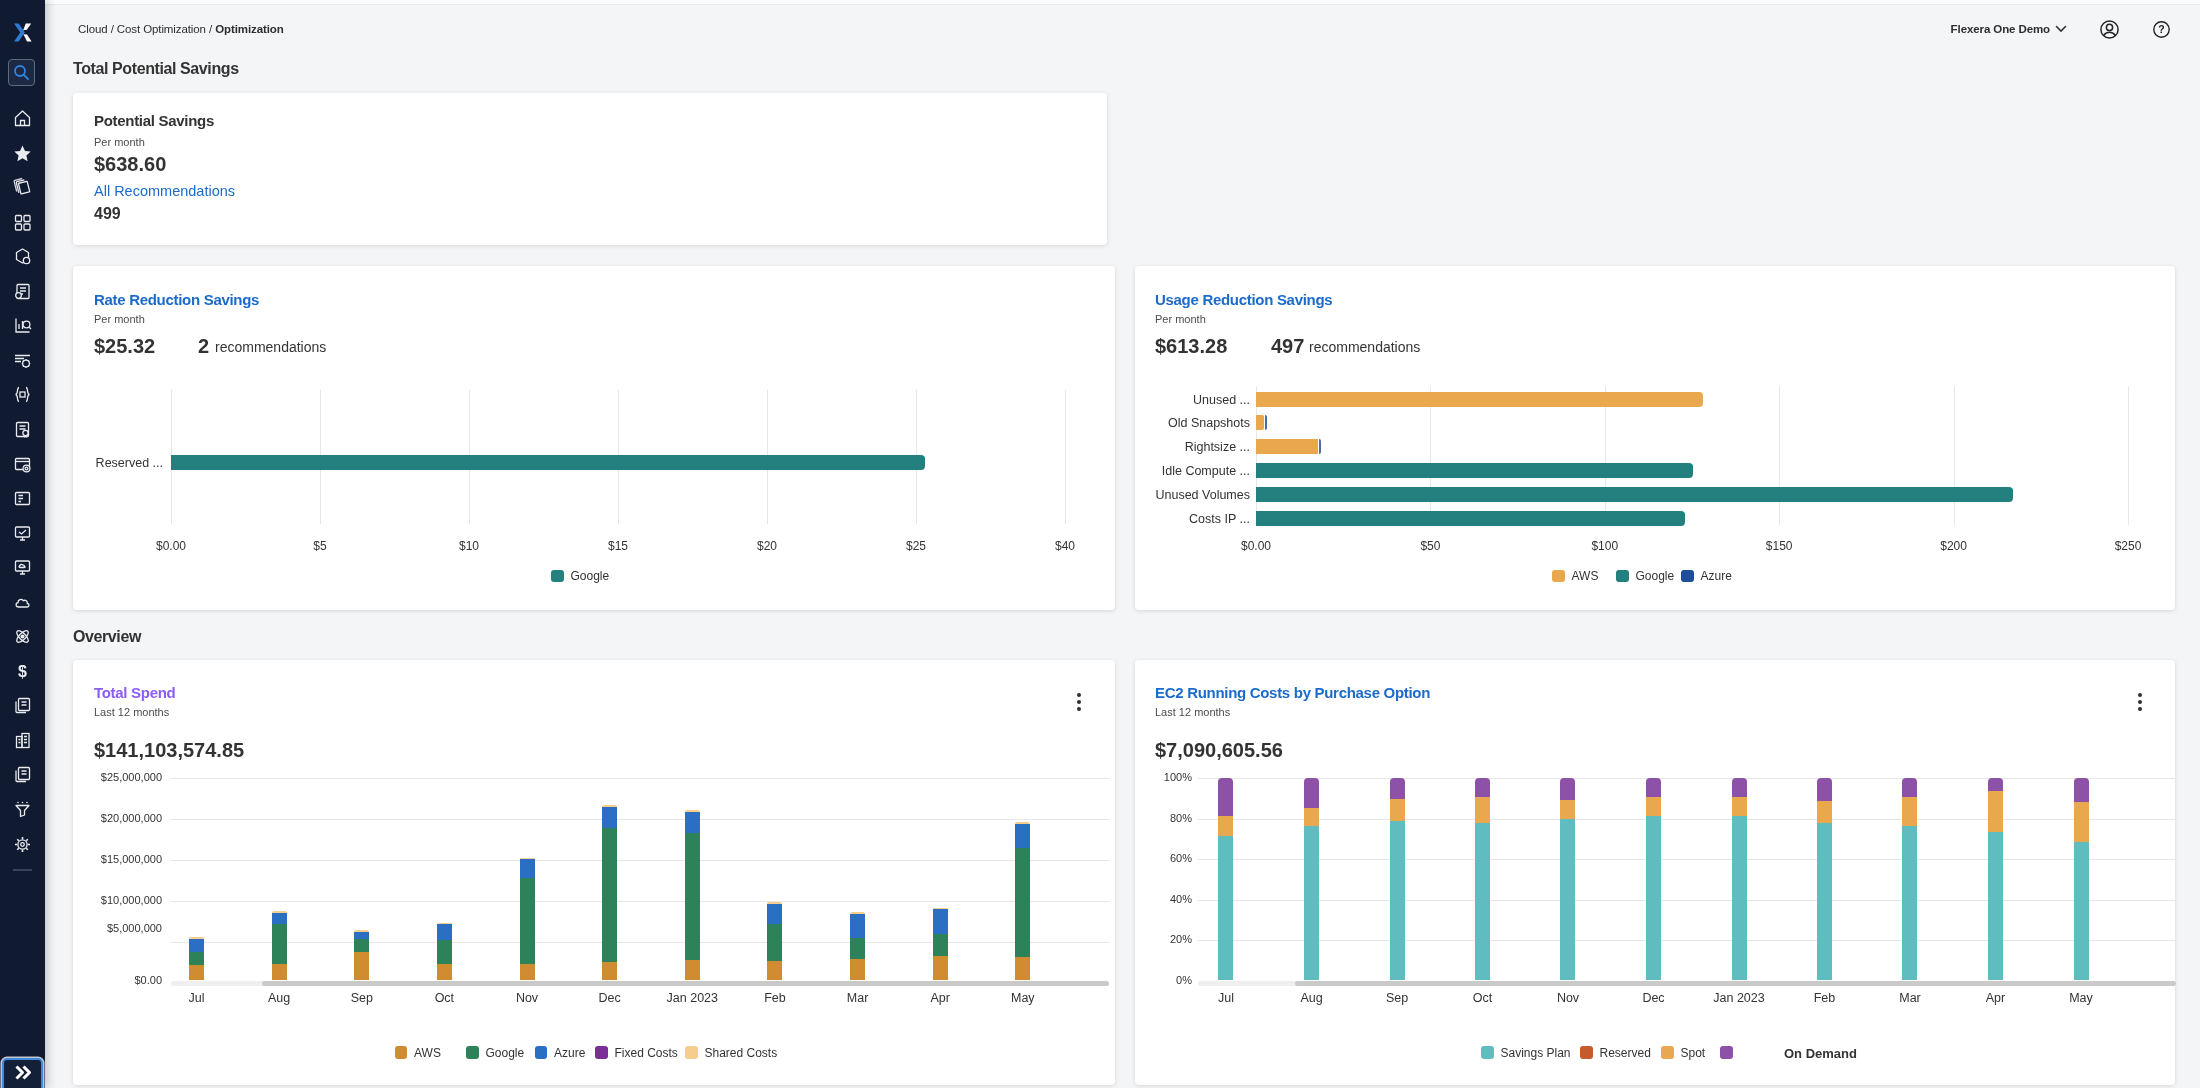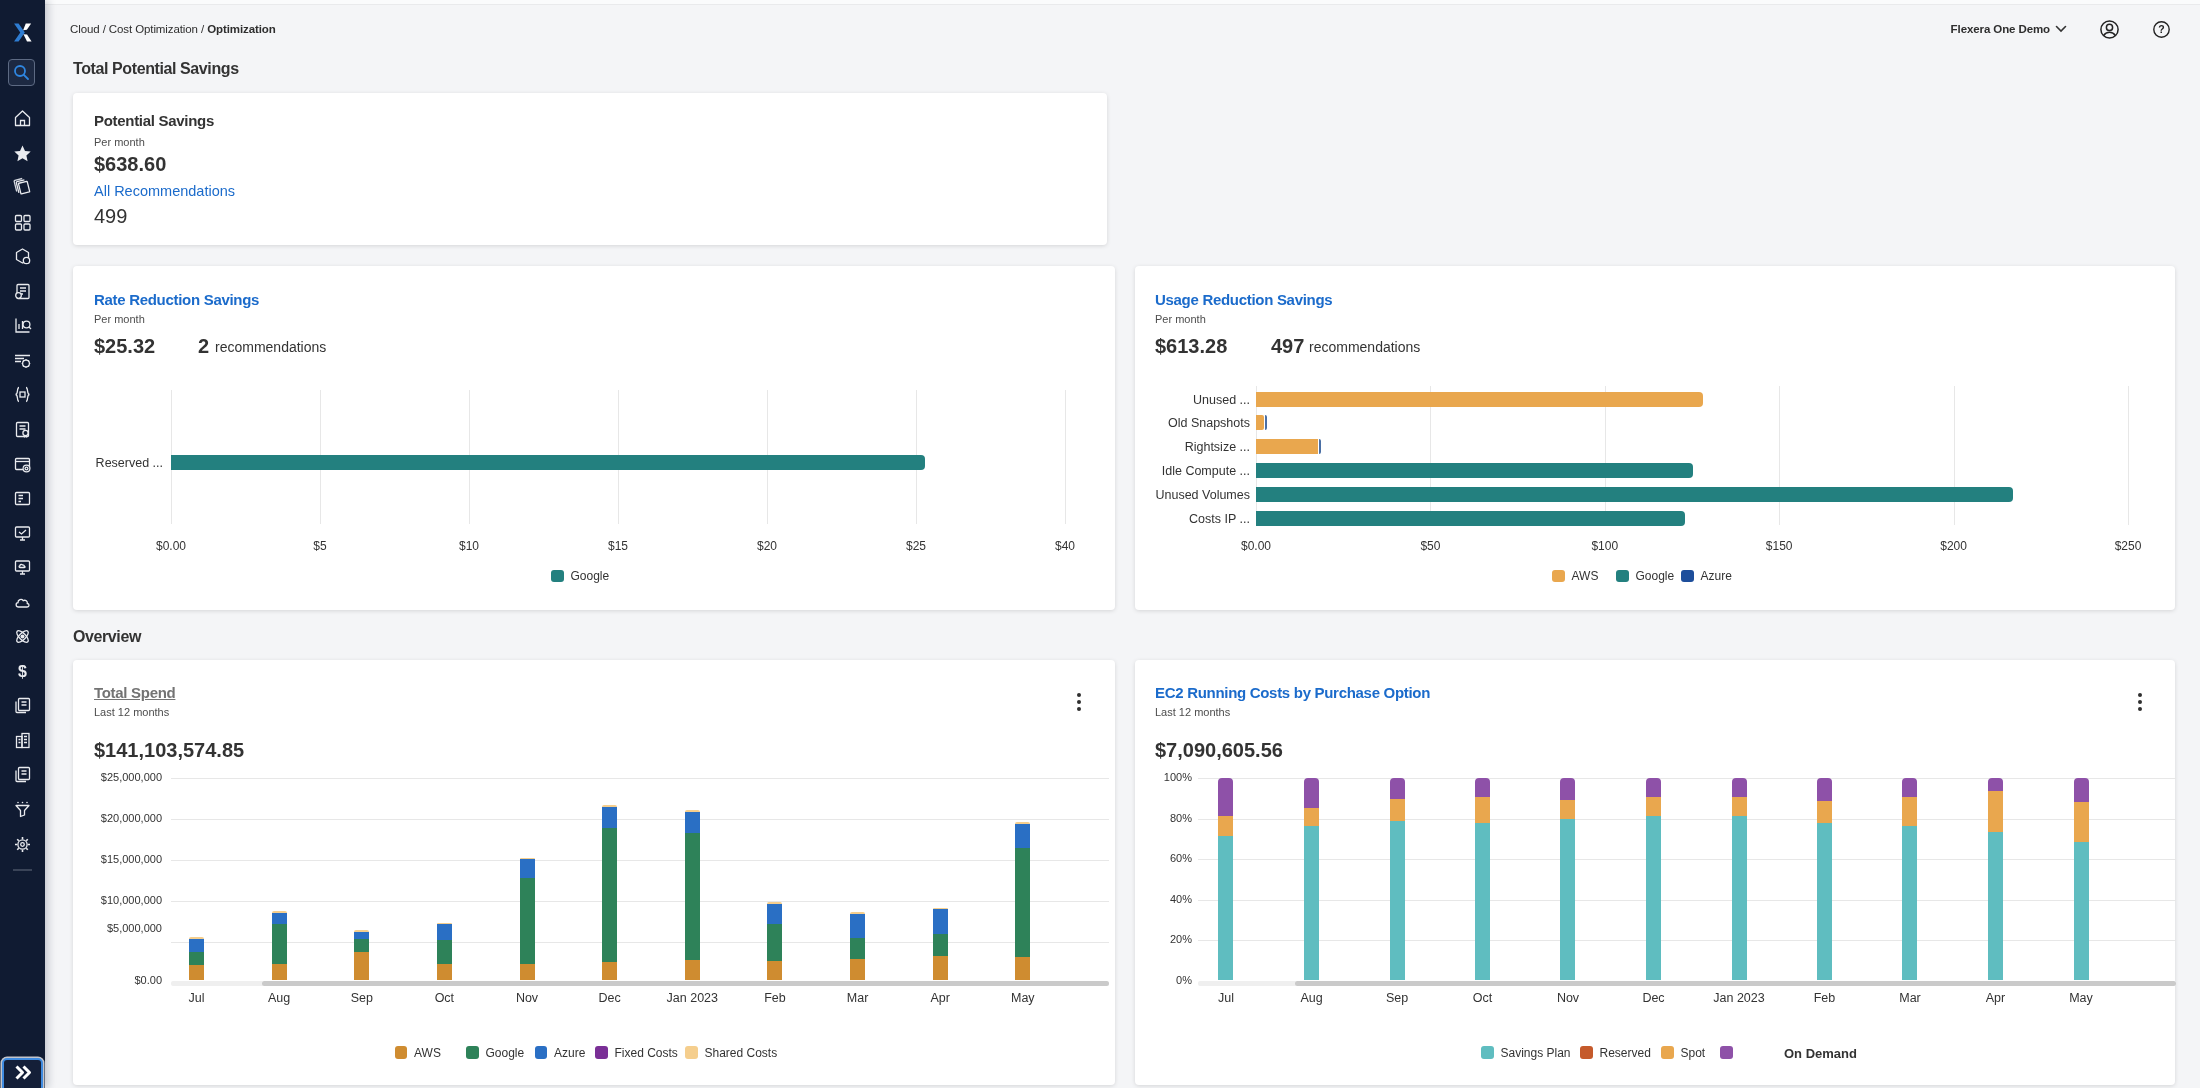--- a/index.html
+++ b/index.html
@@ -3,41 +3,41 @@
 *{margin:0;padding:0;box-sizing:border-box;}
 body{font-family:"Liberation Sans",sans-serif;}
 </style></head><body>
 <div style="position:relative;width:2200px;height:1088px;background:#f4f5f7;overflow:hidden;font-family:'Liberation Sans',sans-serif;">
 <div style="position:absolute;left:45px;top:0;width:2155px;height:5px;background:#fafbfc;border-bottom:1px solid #e9eaec;"></div>
 <div style="position:absolute;left:73px;top:93px;width:1034px;height:152px;background:#fff;border-radius:4px;box-shadow:0 1px 4px rgba(0,0,0,0.13);"></div>
 <div style="position:absolute;left:73px;top:266px;width:1042px;height:344px;background:#fff;border-radius:4px;box-shadow:0 1px 4px rgba(0,0,0,0.13);"></div>
 <div style="position:absolute;left:1135px;top:266px;width:1040px;height:344px;background:#fff;border-radius:4px;box-shadow:0 1px 4px rgba(0,0,0,0.13);"></div>
 <div style="position:absolute;left:73px;top:660px;width:1042px;height:425px;background:#fff;border-radius:4px;box-shadow:0 1px 4px rgba(0,0,0,0.13);"></div>
 <div style="position:absolute;left:1135px;top:660px;width:1040px;height:425px;background:#fff;border-radius:4px;box-shadow:0 1px 4px rgba(0,0,0,0.13);"></div>
-<div style="position:absolute;left:70px;top:23px;font-size:11.5px;font-weight:400;color:#2e2e2e;white-space:nowrap;line-height:1.2;letter-spacing:-0.1px;">Cloud&nbsp;/&nbsp;Cost Optimization&nbsp;/&nbsp;<b>Optimization</b></div>
+<div style="position:absolute;left:78px;top:23px;font-size:11.5px;font-weight:400;color:#2e2e2e;white-space:nowrap;line-height:1.2;letter-spacing:-0.1px;">Cloud&nbsp;/&nbsp;Cost Optimization&nbsp;/&nbsp;<b>Optimization</b></div>
 <div style="position:absolute;right:150px;top:23px;font-size:11.5px;font-weight:700;color:#2e2e2e;white-space:nowrap;line-height:1.2;text-align:right;letter-spacing:-0.1px;">Flexera One Demo</div>
 <svg style="position:absolute;left:2055px;top:25px" width="12" height="8" viewBox="0 0 12 8">
       <path d="M1.5 1.5 L6 6 L10.5 1.5" fill="none" stroke="#333" stroke-width="1.6" stroke-linecap="round"></path>
     </svg>
 <svg style="position:absolute;left:2100px;top:20px" width="19" height="19" viewBox="0 0 19 19">
       <circle cx="9.5" cy="9.5" r="8.6" fill="none" stroke="#222" stroke-width="1.5"></circle>
       <circle cx="9.5" cy="7.4" r="3.1" fill="none" stroke="#222" stroke-width="1.5"></circle>
       <path d="M3.6 15.6 A 7 7 0 0 1 15.4 15.6" fill="none" stroke="#222" stroke-width="1.5"></path>
     </svg>
 <svg style="position:absolute;left:2153px;top:21px" width="17" height="17" viewBox="0 0 17 17">
       <circle cx="8.5" cy="8.5" r="7.7" fill="none" stroke="#222" stroke-width="1.4"></circle>
       <text x="8.5" y="12.2" font-size="10.5" font-weight="bold" fill="#222" text-anchor="middle" font-family="Liberation Sans">?</text>
     </svg>
 <div style="position:absolute;left:73px;top:58.5px;font-size:16px;font-weight:700;color:#333333;white-space:nowrap;line-height:1.2;letter-spacing:-0.4px;">Total Potential Savings</div>
 <div style="position:absolute;left:73px;top:627px;font-size:16px;font-weight:700;color:#333333;white-space:nowrap;line-height:1.2;letter-spacing:-0.4px;">Overview</div>
 <div style="position:absolute;left:94px;top:112px;font-size:15px;font-weight:700;color:#333333;white-space:nowrap;line-height:1.2;letter-spacing:-0.3px;">Potential Savings</div>
 <div style="position:absolute;left:94px;top:135.5px;font-size:11px;font-weight:400;color:#4d4d4d;white-space:nowrap;line-height:1.2;">Per month</div>
 <div style="position:absolute;left:94px;top:151.5px;font-size:20px;font-weight:700;color:#333333;white-space:nowrap;line-height:1.2;">$638.60</div>
 <div style="position:absolute;left:94px;top:182.5px;font-size:14.5px;font-weight:400;color:#1b6bcb;white-space:nowrap;line-height:1.2;">All Recommendations</div>
-<div style="position:absolute;left:94px;top:204px;font-size:20px;font-weight:400;color:#333333;white-space:nowrap;line-height:1.2;">499</div>
+<div style="position:absolute;left:94px;top:204px;font-size:16px;font-weight:700;color:#333333;white-space:nowrap;line-height:1.2;">499</div>
 <div style="position:absolute;left:94px;top:291px;font-size:15px;font-weight:700;color:#1b6bcb;white-space:nowrap;line-height:1.2;letter-spacing:-0.3px;">Rate Reduction Savings</div>
 <div style="position:absolute;left:94px;top:313px;font-size:11px;font-weight:400;color:#4d4d4d;white-space:nowrap;line-height:1.2;">Per month</div>
 <div style="position:absolute;left:94px;top:333.5px;font-size:20px;font-weight:700;color:#333333;white-space:nowrap;line-height:1.2;">$25.32</div>
 <div style="position:absolute;left:198px;top:333.5px;font-size:20px;font-weight:700;color:#333333;white-space:nowrap;line-height:1.2;">2</div>
 <div style="position:absolute;left:215px;top:339px;font-size:14px;font-weight:400;color:#333333;white-space:nowrap;line-height:1.2;">recommendations</div>
 <div style="position:absolute;left:171px;top:390px;width:1px;height:134px;background:#e7e7e7;border-radius:0;"></div>
 <div style="position:absolute;left:320px;top:390px;width:1px;height:134px;background:#e7e7e7;border-radius:0;"></div>
 <div style="position:absolute;left:469px;top:390px;width:1px;height:134px;background:#e7e7e7;border-radius:0;"></div>
 <div style="position:absolute;left:618px;top:390px;width:1px;height:134px;background:#e7e7e7;border-radius:0;"></div>
 <div style="position:absolute;left:767px;top:390px;width:1px;height:134px;background:#e7e7e7;border-radius:0;"></div>
@@ -84,21 +84,21 @@
 <div style="position:absolute;left:1544.8px;top:538.5px;width:120px;text-align:center;font-size:12px;font-weight:400;color:#333333;white-space:nowrap;line-height:1.2;">$100</div>
 <div style="position:absolute;left:1719.2px;top:538.5px;width:120px;text-align:center;font-size:12px;font-weight:400;color:#333333;white-space:nowrap;line-height:1.2;">$150</div>
 <div style="position:absolute;left:1893.6px;top:538.5px;width:120px;text-align:center;font-size:12px;font-weight:400;color:#333333;white-space:nowrap;line-height:1.2;">$200</div>
 <div style="position:absolute;left:2068.0px;top:538.5px;width:120px;text-align:center;font-size:12px;font-weight:400;color:#333333;white-space:nowrap;line-height:1.2;">$250</div>
 <div style="position:absolute;left:1552px;top:569.5px;width:12.5px;height:12.5px;background:#e9a74e;border-radius:3px;"></div>
 <div style="position:absolute;left:1571.5px;top:569px;font-size:12px;font-weight:400;color:#333333;white-space:nowrap;line-height:1.2;">AWS</div>
 <div style="position:absolute;left:1616px;top:569.5px;width:12.5px;height:12.5px;background:#23807f;border-radius:3px;"></div>
 <div style="position:absolute;left:1635.5px;top:569px;font-size:12px;font-weight:400;color:#333333;white-space:nowrap;line-height:1.2;">Google</div>
 <div style="position:absolute;left:1681px;top:569.5px;width:12.5px;height:12.5px;background:#1d4e9b;border-radius:3px;"></div>
 <div style="position:absolute;left:1700.5px;top:569px;font-size:12px;font-weight:400;color:#333333;white-space:nowrap;line-height:1.2;">Azure</div>
-<div style="position:absolute;left:94px;top:684px;font-size:15px;font-weight:700;color:#737373;white-space:nowrap;line-height:1.2;letter-spacing:-0.3px;text-decoration:underline;">Total Spend</div>
+<div style="position:absolute;left:94px;top:684px;font-size:15px;font-weight:700;color:#8b5cf6;white-space:nowrap;line-height:1.2;letter-spacing:-0.3px;">Total Spend</div>
 <div style="position:absolute;left:94px;top:706px;font-size:11px;font-weight:400;color:#4d4d4d;white-space:nowrap;line-height:1.2;">Last 12 months</div>
 <div style="position:absolute;left:1077px;top:693px;width:4px;height:4px;background:#2f2f2f;border-radius:50%;"></div>
 <div style="position:absolute;left:1077px;top:700px;width:4px;height:4px;background:#2f2f2f;border-radius:50%;"></div>
 <div style="position:absolute;left:1077px;top:707px;width:4px;height:4px;background:#2f2f2f;border-radius:50%;"></div>
 <div style="position:absolute;left:94px;top:738px;font-size:20px;font-weight:700;color:#333333;white-space:nowrap;line-height:1.2;">$141,103,574.85</div>
 <div style="position:absolute;left:171px;top:778px;width:938px;height:1px;background:#e7e7e7;border-radius:0;"></div>
 <div style="position:absolute;right:2038px;top:771px;font-size:11px;font-weight:400;color:#333333;white-space:nowrap;line-height:1.2;text-align:right;">$25,000,000</div>
 <div style="position:absolute;left:171px;top:819px;width:938px;height:1px;background:#e7e7e7;border-radius:0;"></div>
 <div style="position:absolute;right:2038px;top:812px;font-size:11px;font-weight:400;color:#333333;white-space:nowrap;line-height:1.2;text-align:right;">$20,000,000</div>
 <div style="position:absolute;left:171px;top:860px;width:938px;height:1px;background:#e7e7e7;border-radius:0;"></div>

